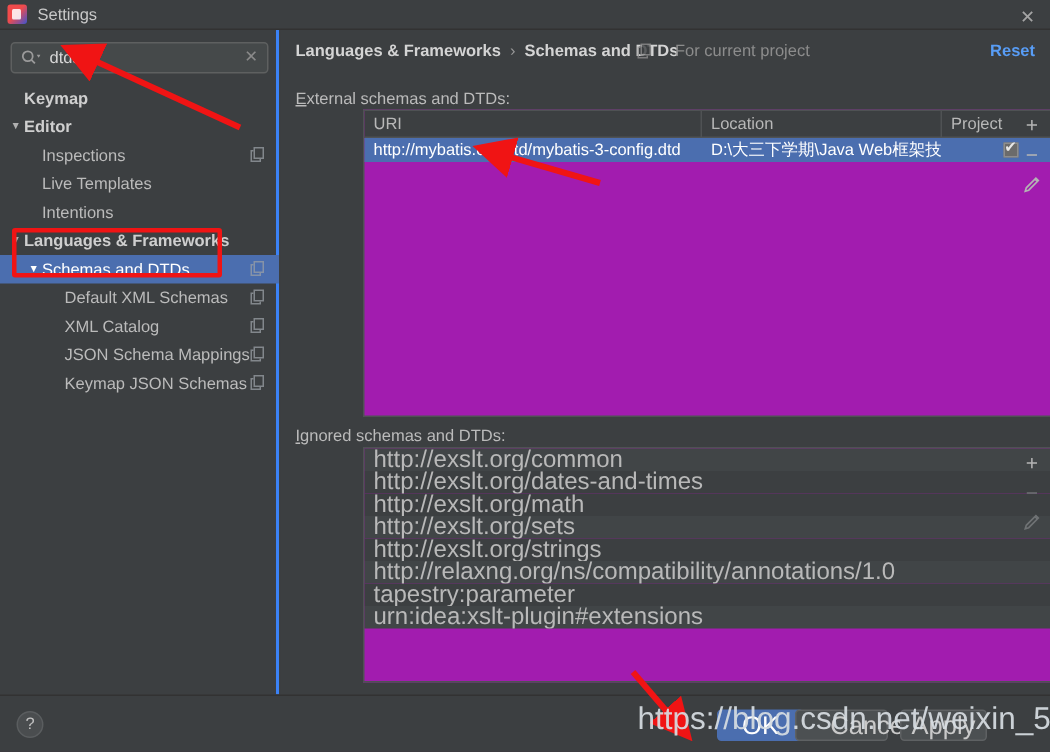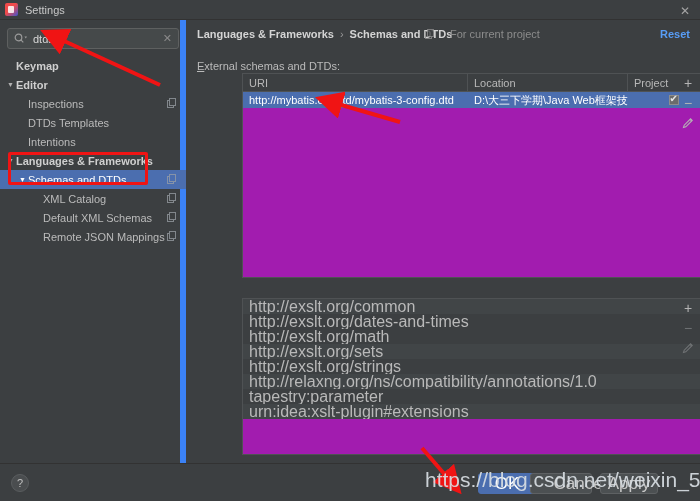--- a/index.html
+++ b/index.html
@@ -32,21 +32,21 @@
   .title-text { font-size: 11px; color: #c8c8c8; }
   .close-btn {
     position: absolute; right: 8px; top: 4px; width: 14px; height: 14px;
     display: flex; align-items: center; justify-content: center;
     color: #a4a4a4; font-size: 12px; line-height: 1; cursor: default;
   }
 
   
   .leftpane {
     position: absolute; left: 0; top: 20px; width: 186px; height: 443px;
-    background: #3c3f41; border-right: 6px solid #3b82f6;
+    background: #3c3f41; border-right: 2px solid #3b82f6;
   }
   .searchbox {
     position: absolute; left: 7px; top: 8px; width: 172px; height: 21px;
     background: #45494a; border: 1px solid #5e6060; border-radius: 3px;
     display: flex; align-items: center;
   }
   .search-icon {
     margin-left: 6px; margin-right: 6px; display: flex; align-items: center;
     color: #9a9a9a;
   }
@@ -224,57 +224,65 @@
         <div class="tree-item" style="padding-left: 17px;">
           <span class="tree-arrow"></span>
           <span class="tree-label">Inspections</span>
           <span class="side-icon">
             <i class="sq1"></i>
             <i class="sq2"></i>
           </span>
         </div>
         <div class="tree-item" style="padding-left: 17px;">
           <span class="tree-arrow"></span>
-          <span class="tree-label">DTDs Templates</span>
+          <span class="tree-label">Live Templates</span>
         </div>
         <div class="tree-item" style="padding-left: 17px;">
           <span class="tree-arrow"></span>
           <span class="tree-label">Intentions</span>
         </div>
         <div class="tree-item" style="padding-left: 5px;">
           <span class="tree-arrow">▼</span>
           <span class="tree-label bold">Languages &amp; Frameworks</span>
         </div>
         <div class="tree-item selected" style="padding-left: 17px;">
           <span class="tree-arrow">▼</span>
           <span class="tree-label">Schemas and DTDs</span>
           <span class="side-icon">
             <i class="sq1"></i>
             <i class="sq2"></i>
           </span>
         </div>
         <div class="tree-item" style="padding-left: 32px;">
           <span class="tree-arrow"></span>
+          <span class="tree-label">Default XML Schemas</span>
+          <span class="side-icon">
+            <i class="sq1"></i>
+            <i class="sq2"></i>
+          </span>
+        </div>
+        <div class="tree-item" style="padding-left: 32px;">
+          <span class="tree-arrow"></span>
           <span class="tree-label">XML Catalog</span>
           <span class="side-icon">
             <i class="sq1"></i>
             <i class="sq2"></i>
           </span>
         </div>
         <div class="tree-item" style="padding-left: 32px;">
           <span class="tree-arrow"></span>
-          <span class="tree-label">Default XML Schemas</span>
+          <span class="tree-label">JSON Schema Mappings</span>
           <span class="side-icon">
             <i class="sq1"></i>
             <i class="sq2"></i>
           </span>
         </div>
         <div class="tree-item" style="padding-left: 32px;">
           <span class="tree-arrow"></span>
-          <span class="tree-label">Remote JSON Mappings</span>
+          <span class="tree-label">Keymap JSON Schemas</span>
           <span class="side-icon">
             <i class="sq1"></i>
             <i class="sq2"></i>
           </span>
         </div>
       </div>
   </div>
 
   <div class="rightpane">
 
@@ -319,20 +327,23 @@
         <div class="tbtn">+</div>
         <div class="tbtn">−</div>
         <div class="tbtn">
           <svg width="12" height="12" viewBox="0 0 12 12">
             <path d="M1.5 10.5 L2.2 8.2 L8.6 1.8 L10.2 3.4 L3.8 9.8 Z" fill="none" stroke="#b4b4b4" stroke-width="1.1"></path>
             <line x1="8.0" y1="2.4" x2="9.6" y2="4.0" stroke="#b4b4b4" stroke-width="1.1"></line>
           </svg>
         </div>
       </div>
 
+    <div class="section-label" style="left:10px; top:265px;">
+      <span class="mn">I</span><span>gnored schemas and DTDs:</span>
+    </div>
 
     <div class="panel" style="left:10px; top:278px; width:478px; height:157px;">
       <div id="ign-body">
           <div class="listrow alt">http://exslt.org/common</div>
           <div class="listrow base">http://exslt.org/dates-and-times</div>
           <div class="listrow base">http://exslt.org/math</div>
           <div class="listrow alt">http://exslt.org/sets</div>
           <div class="listrow base">http://exslt.org/strings</div>
           <div class="listrow alt">http://relaxng.org/ns/compatibility/annotations/1.0</div>
           <div class="listrow base">tapestry:parameter</div>

